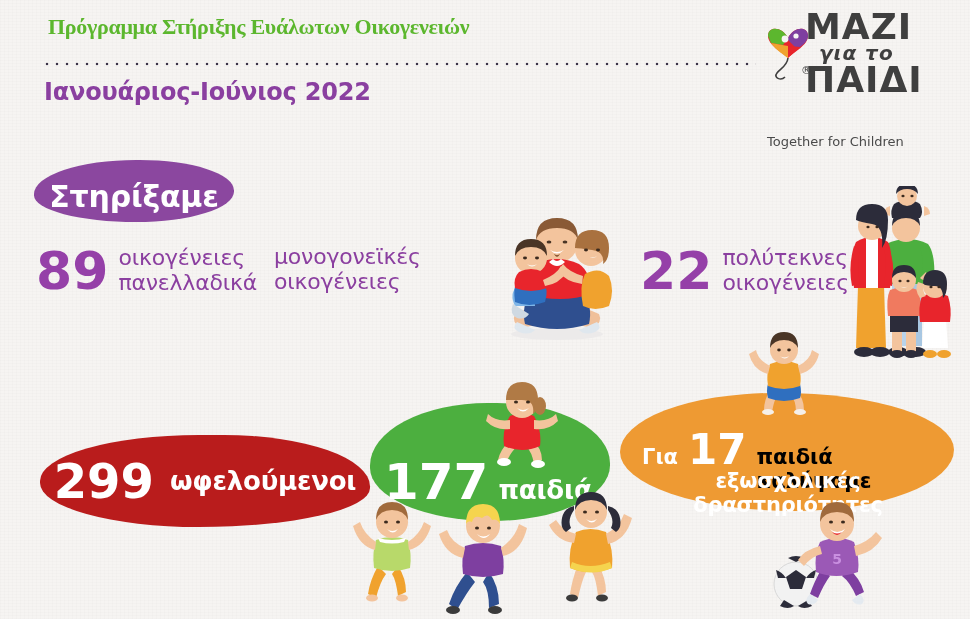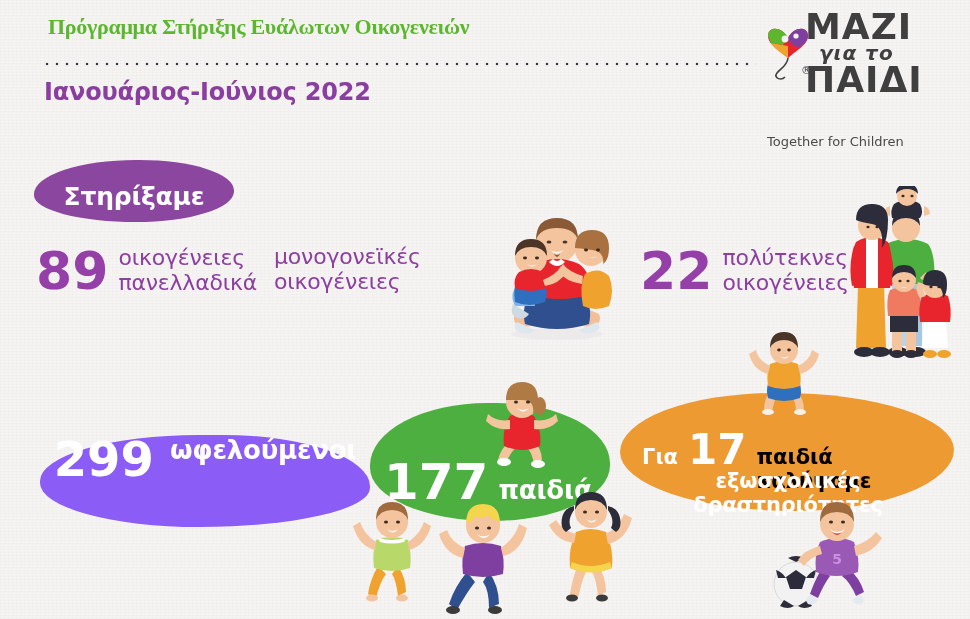--- a/index.html
+++ b/index.html
@@ -58,21 +58,21 @@
   .balloon{position:absolute;left:2px;top:6px;width:54px;height:70px;}
 
   
   .badge{
     position:absolute;left:34px;top:160px;width:200px;height:62px;
     background:#8b479f;
     border-radius:52% 48% 50% 52% / 56% 50% 50% 44%;
     display:flex;align-items:center;justify-content:center;
   }
   .badge span{
-    color:#fff;font-size:25px;font-weight:bold;letter-spacing:-0.2px;
+    color:#fff;font-size:30px;font-weight:bold;letter-spacing:-0.2px;
     transform:translateY(-1px);
     margin-top:13px;
   }
 
   
   .stat{position:absolute;display:flex;align-items:center;}
   .stat .num{
     font-size:52px;font-weight:bold;color:#9540a8;line-height:1;
     margin-right:10px;
   }
@@ -80,23 +80,23 @@
     font-size:22px;font-weight:normal;color:#8b3fa0;line-height:1.12;
     letter-spacing:-0.2px;
   }
   #stat-0{left:36px;top:245px;}
   #stat-1{left:274px;top:245px;}
   #stat-2{left:640px;top:245px;}
 
   
   .blob-red{
     position:absolute;left:40px;top:435px;width:330px;height:92px;
-    background:#8b5cf6;
+    background:#b91c1c;
     border-radius:50% 46% 54% 50% / 52% 58% 44% 50%;
-    display:flex;align-items:flex-start;justify-content:center;
+    display:flex;align-items:center;justify-content:center;
   }
   .blob-red .num{font-size:48px;font-weight:bold;color:#fff;line-height:1;margin-right:16px;}
   .blob-red .lbl{font-size:26px;font-weight:bold;color:#fff;letter-spacing:-0.2px;}
 
   .blob-green{
     position:absolute;left:370px;top:403px;width:240px;height:118px;
     background:#4caf3f;
     border-radius:50% 48% 50% 52% / 54% 52% 48% 46%;
   }
   .blob-green .row{

